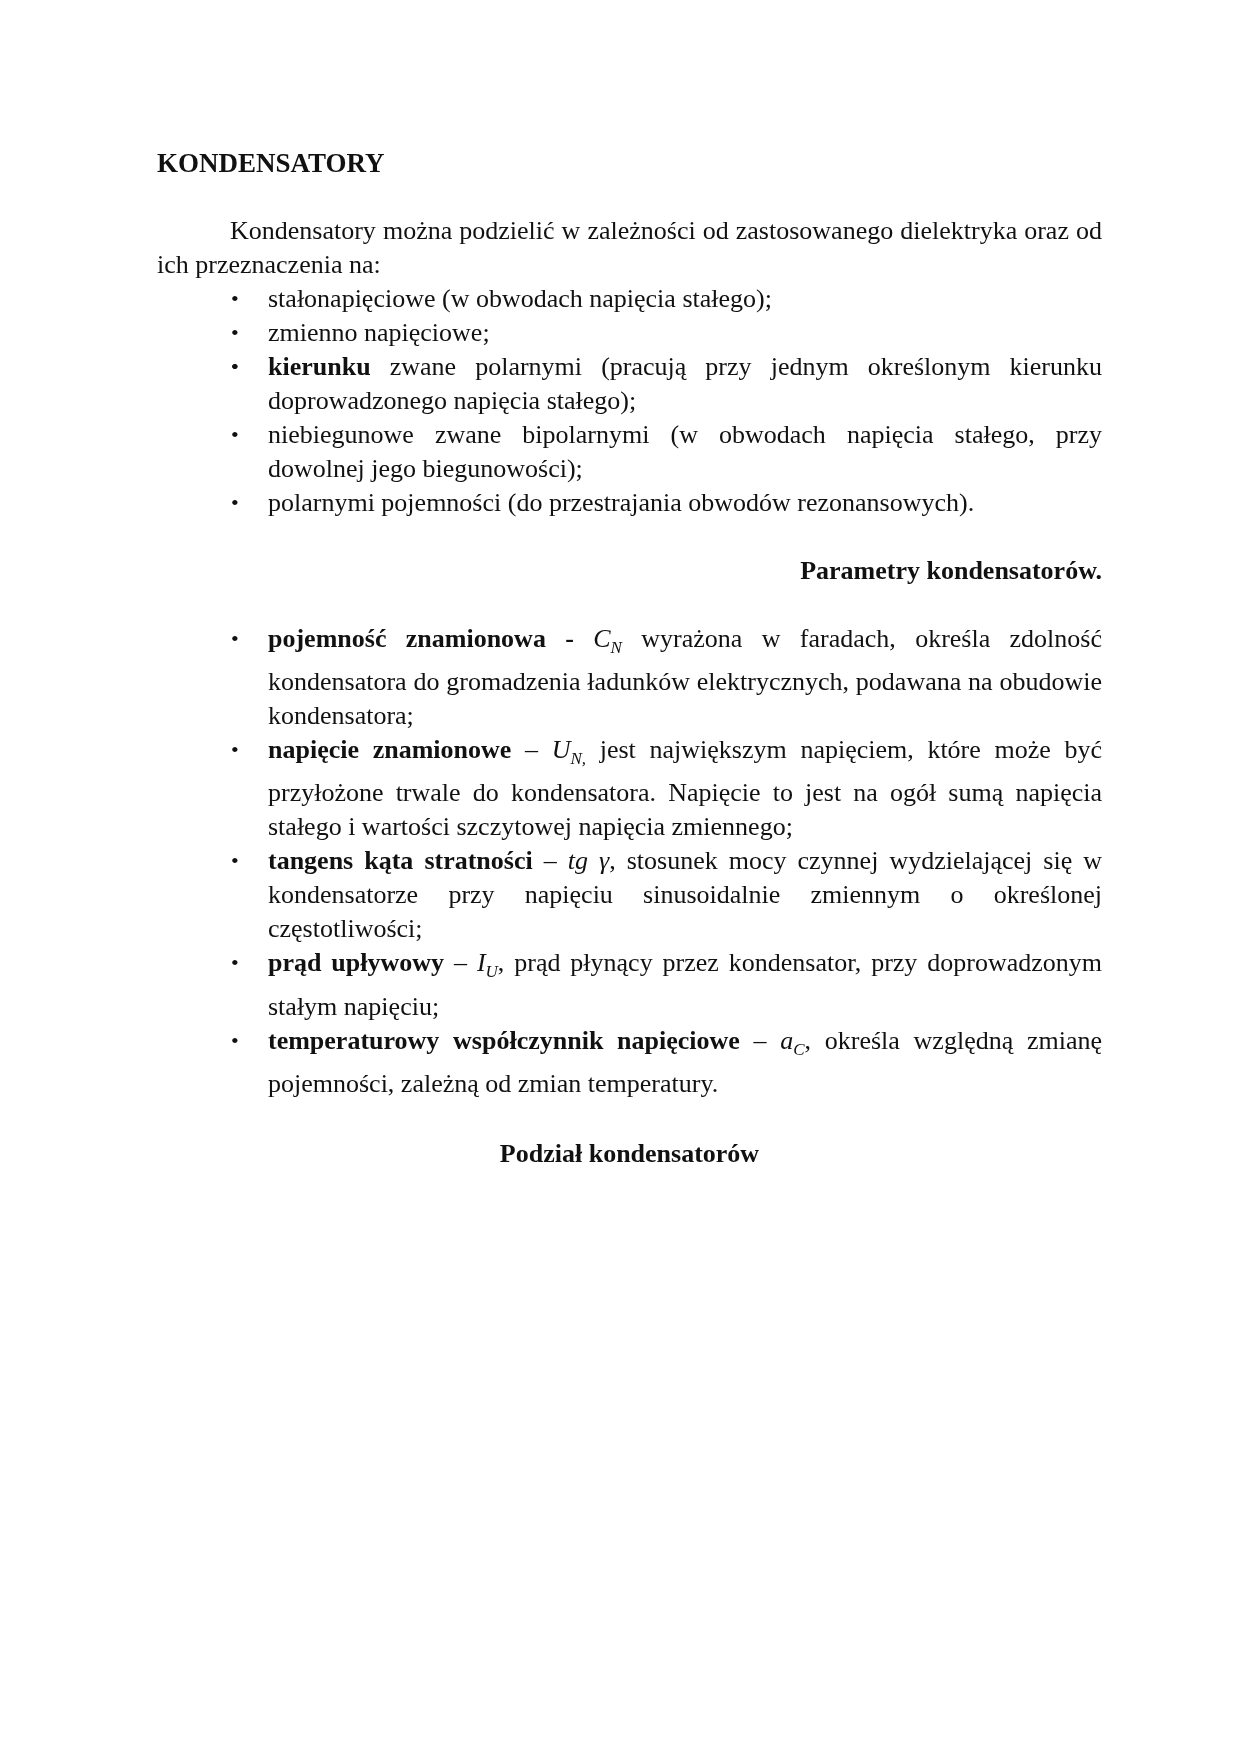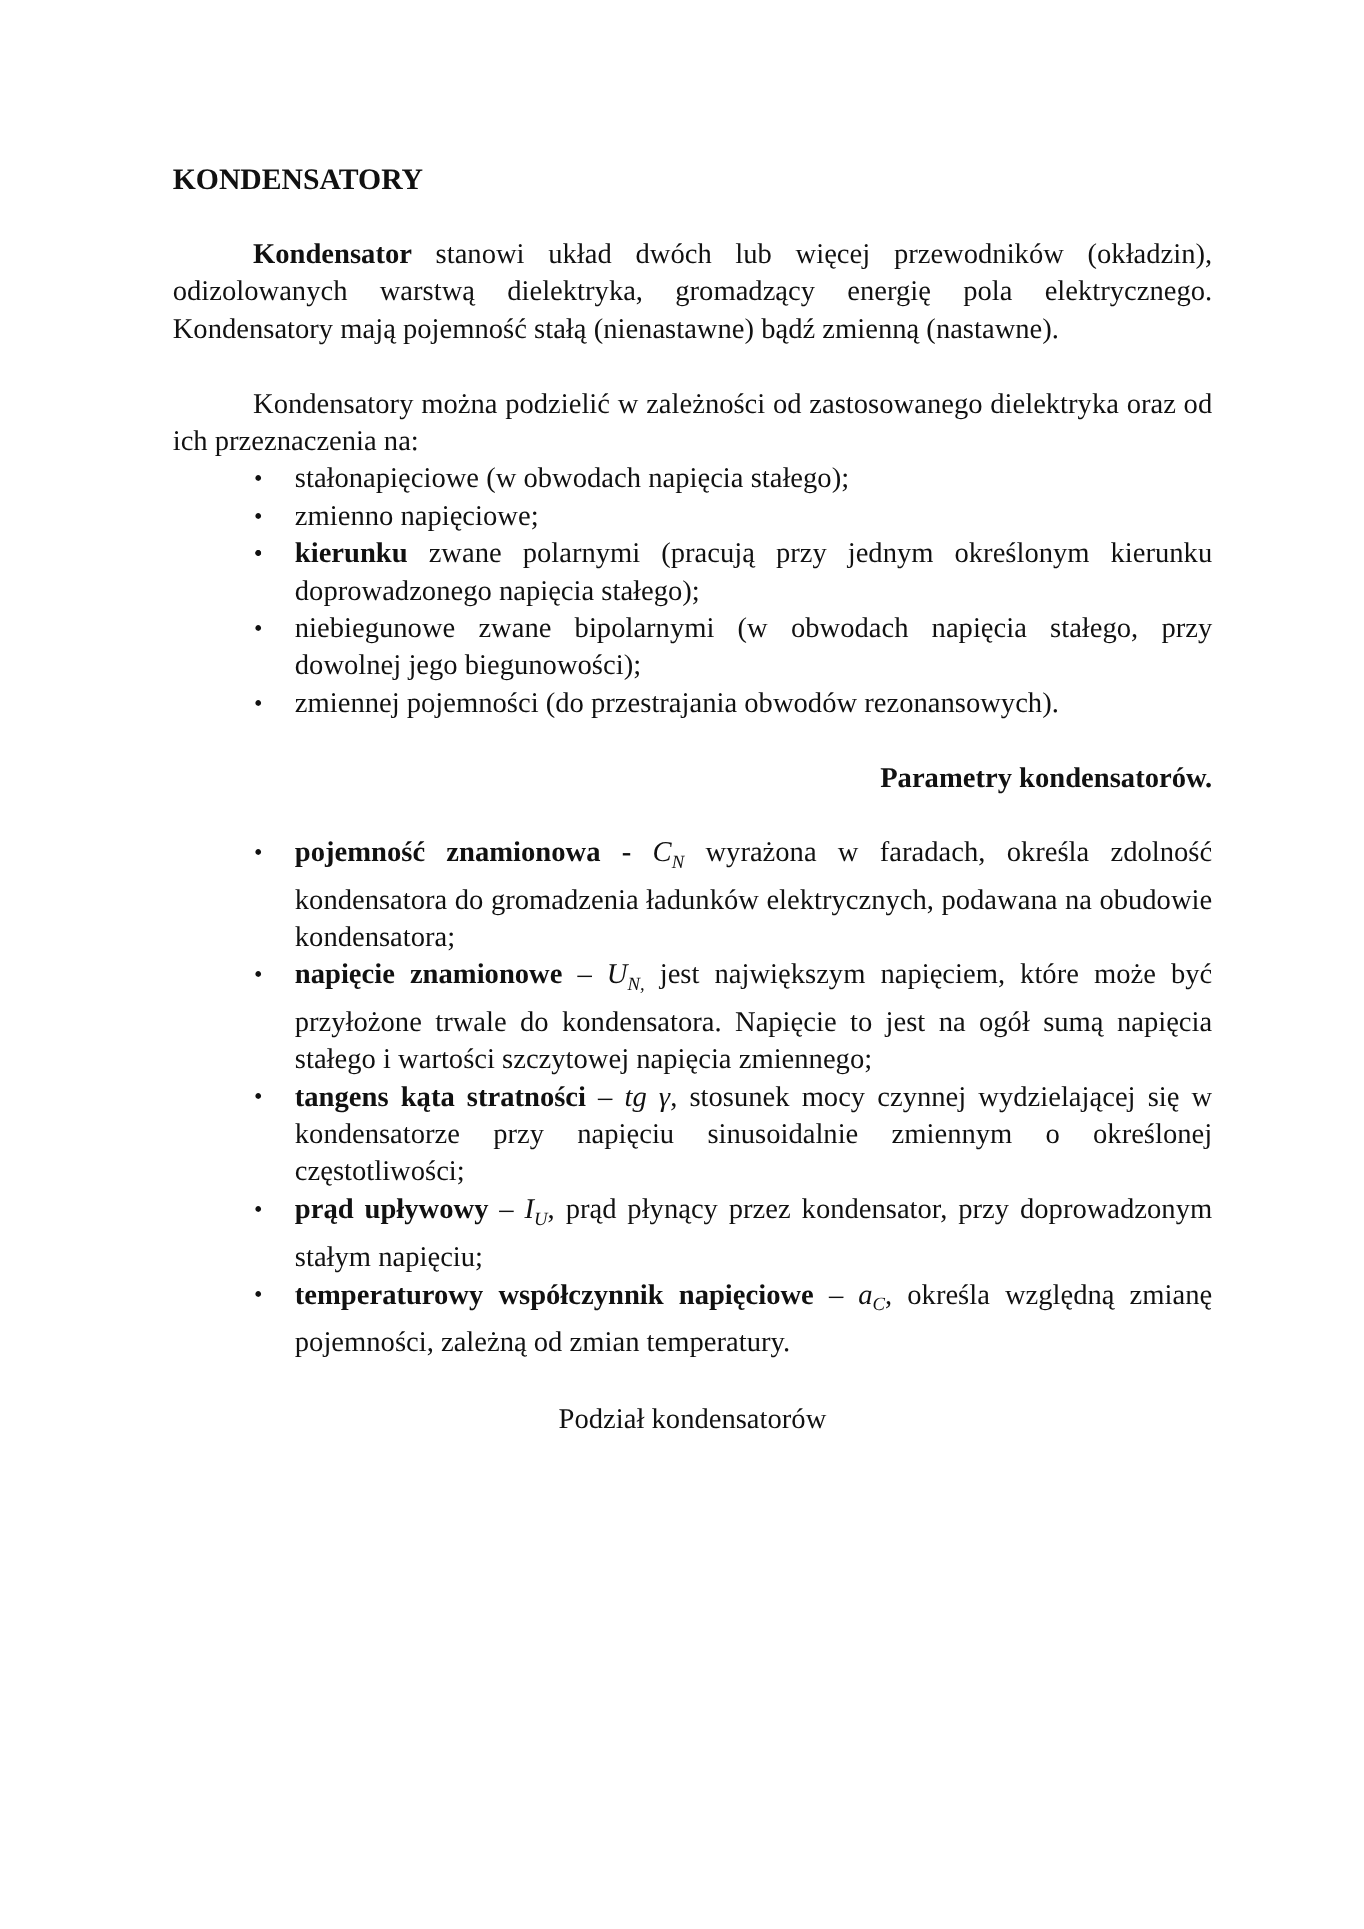--- a/index.html
+++ b/index.html
@@ -11,41 +11,40 @@
   .just { text-align: justify; }
   .indent { text-indent: 73px; }
   .p1 { margin-top: 34px; }
   .p2 { margin-top: 34px; }
   ul { list-style: none; margin: 0; padding: 0; }
   ul li { position: relative; padding-left: 111px; text-align: justify; }
   ul li .bullet { position: absolute; left: 74px; top: 0; font-size: 22px; }
   .h2 { font-size: 26px; font-weight: bold; margin-top: 34px; }
   .params { margin-top: 34px; }
   .params li { text-align: justify; }
-  .center { text-align: center; margin-top: 36px; font-weight: normal; font-size: 26px; }
+  .center { text-align: center; margin-top: 36px; font-weight: bold; font-size: 26px; }
   b { font-weight: bold; }
   i sub { font-size: 17px; }
 </style>
 </head>
 <body>
 
 <div class="page">
   <h1>KONDENSATORY</h1>
 
-  <p class="p1 just indent"><b>Kondensator</b><span> stanowi układ dwóch lub więcej przewodników (okładzin), odizolowanych warstwą dielektryka, gromadzący energię pola elektrycznego. Kondensatory mają pojemność stałą (nienastawne) bądź zmienną (nastawne).</span></p>
 
   <p class="p2 just indent">Kondensatory można podzielić w zależności od zastosowanego dielektryka oraz od ich przeznaczenia na:</p>
 
   <ul>
     <li><span class="bullet">•</span><span>stałonapięciowe (w obwodach napięcia stałego);</span></li>
     <li><span class="bullet">•</span><span>zmienno napięciowe;</span></li>
     <li><span class="bullet">•</span></li>
     <li><span class="bullet">•</span><b>kierunku</b><span> zwane polarnymi (pracują przy jednym określonym kierunku doprowadzonego napięcia stałego);</span></li>
     <li><span class="bullet">•</span><span>niebiegunowe zwane bipolarnymi (w obwodach napięcia stałego, przy dowolnej jego biegunowości);</span></li>
-    <li><span class="bullet">•</span><span>zmiennej pojemności (do przestrajania obwodów rezonansowych).</span></li>
+    <li><span class="bullet">•</span><span>polarnymi pojemności (do przestrajania obwodów rezonansowych).</span></li>
   </ul>
 
   <p class="h2">Parametry kondensatorów.</p>
 
   <ul class="params">
     <li><span class="bullet">•</span><b>pojemność znamionowa</b><b> - </b><i><span>C</span><sub>N</sub></i><span> wyrażona w faradach, określa zdolność kondensatora do gromadzenia ładunków elektrycznych, podawana na obudowie kondensatora;</span></li>
     <li><span class="bullet">•</span><b>napięcie znamionowe</b><span> – </span><i><span>U</span><sub>N,</sub></i><span> jest największym napięciem, które może być przyłożone trwale do kondensatora. Napięcie to jest na ogół sumą napięcia stałego i wartości szczytowej napięcia zmiennego;</span></li>
     <li><span class="bullet">•</span><b>tangens kąta stratności</b><span> – </span><i><span>tg γ</span></i><span>, stosunek mocy czynnej wydzielającej się w kondensatorze przy napięciu sinusoidalnie zmiennym o określonej częstotliwości;</span></li>
     <li><span class="bullet">•</span><b>prąd upływowy</b><span> – </span><i><span>I</span><sub>U</sub></i><span>, prąd płynący przez kondensator, przy doprowadzonym stałym napięciu;</span></li>
     <li><span class="bullet">•</span><b>temperaturowy współczynnik napięciowe</b><span> – </span><i><span>a</span><sub>C</sub></i><span>, określa względną zmianę pojemności, zależną od zmian temperatury.</span></li>

